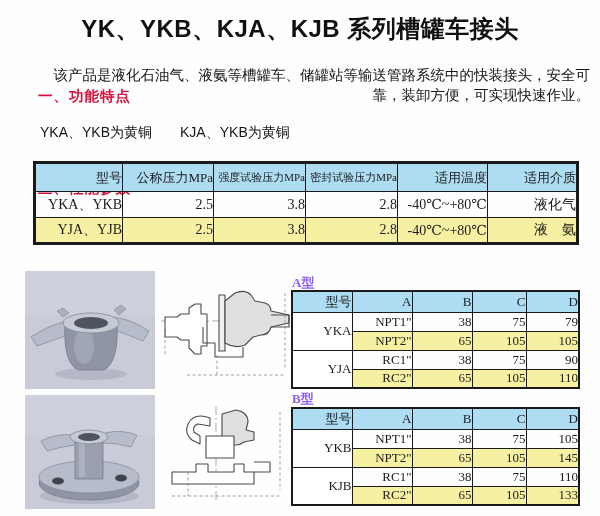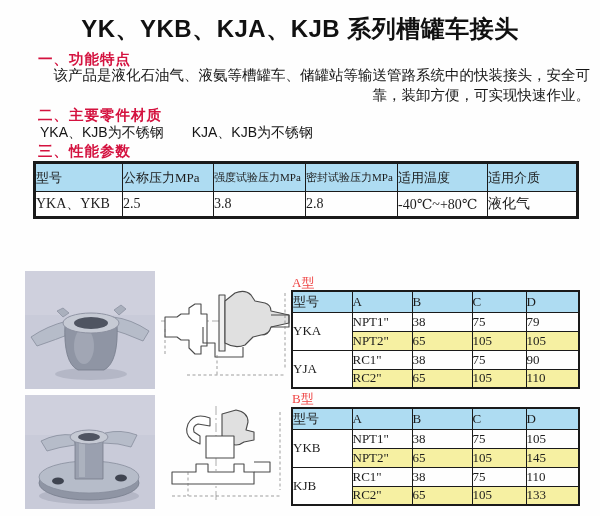--- a/index.html
+++ b/index.html
@@ -8,46 +8,47 @@
     position:relative; width:600px; height:516px; background:#fefefe;
     font-family:"Liberation Sans","DejaVu Sans",sans-serif; color:#1c1c1c; overflow:hidden;
   }
   .title {
     position:absolute; top:13px; left:0; width:100%; text-align:center;
     font-size:24px; font-weight:bold; letter-spacing:.5px; color:#111;
   }
   .sec-heading {
     position:absolute; left:38px; font-size:14.5px; font-weight:bold; color:#d4123f;
     letter-spacing:1px;
+    margin-top:37px;
   }
   .h-features  { top:50px; }
   .h-materials { top:106px; }
   .h-perf      { top:142px; }
   .h-dims      { top:248px; }
   .para {
     position:absolute; left:4px; top:66px; width:586px;
     font-size:14.5px; line-height:19.5px; text-indent:2em; color:#151515;text-align:right;
   }
   .materials-line { position:absolute; left:40px; top:124px; font-size:14px; white-space:pre; color:#151515; }
 
-  table { border-collapse:collapse; table-layout:fixed; text-align:left; }
+  table { border-collapse:collapse; table-layout:fixed; text-align:right; }
   .perf-table {
     position:absolute; left:33px; top:161px; width:543px;
     font-family:"Liberation Serif","DejaVu Serif",serif; font-size:14px;
     border:3px solid #1a1a1a;
   }
   .perf-table th, .perf-table td { border:1.5px solid #1a1a1a; overflow:hidden; }
   .perf-table th { height:29px; background:#aedcf2; font-weight:normal; font-size:13px; }
   .perf-table th.small { font-size:11px; }
   .perf-table td { height:26px; }
   .perf-table tr.yellow td { background:#f6f0a2; }
 
   .dim-label {
     position:absolute; left:292px; font-size:13px;
-    font-family:"Liberation Serif","DejaVu Serif",serif; color:#ef4444;
+    font-family:"Liberation Serif","DejaVu Serif",serif; color:#8b5cf6;font-weight:bold;
   }
   .l-a { top:274px; } .l-b { top:390px; }
   .dim-table {
     position:absolute; left:291px; width:287px;
     font-family:"Liberation Serif","DejaVu Serif",serif; font-size:13px;
     border:2.5px solid #1a1a1a;
   }
   .t-a { top:290px; } .t-b { top:407px; }
   .dim-table th, .dim-table td { border:1.5px solid #1a1a1a; overflow:hidden; }
   .dim-table th { height:21px; background:#aedcf2; font-weight:normal; }
@@ -64,22 +65,21 @@
 </head>
 <body>
 
 <div class="page">
 
   <div class="title">YK、YKB、KJA、KJB 系列槽罐车接头</div>
 
   <div class="sec-heading h-features">一、功能特点</div>
   <div class="para">该产品是液化石油气、液氨等槽罐车、储罐站等输送管路系统中的快装接头，安全可靠，装卸方便，可实现快速作业。</div>
 
-  <div class="sec-heading h-materials">二、主要零件材质</div>
-  <div class="materials-line">YKA、KJB为不锈钢　　KJA、KJB为不锈钢</div>
+  <div class="materials-line">YKA、YKB为黄铜　　KJA、YKB为黄铜</div>
 
   <div class="sec-heading h-perf">三、性能参数</div>
 
   <table class="perf-table">
     <colgroup>
       <col style="width:88px">
         <col style="width:91px">
         <col style="width:92px">
       <col style="width:92px">
         <col style="width:90px">
@@ -95,20 +95,28 @@
       <th>适用介质</th>
     </tr>
     <tr>
       <td>YKA、YKB</td>
       <td>2.5</td>
       <td>3.8</td>
       <td>2.8</td>
       <td>-40℃~+80℃</td>
       <td>液化气</td>
     </tr>
+    <tr class="yellow">
+      <td>YJA、YJB</td>
+      <td>2.5</td>
+      <td>3.8</td>
+      <td>2.8</td>
+      <td>-40℃~+80℃</td>
+      <td>液　氨</td>
+    </tr>
   </tbody>
     </table>
 
 
   <div class="photo ph-a">
     <svg width="130" height="118" viewBox="0 0 130 118">
       <rect x="0" y="0" width="130" height="118" fill="#c9cbd9"></rect>
       <rect x="0" y="0" width="130" height="44" fill="#d3d4e0" opacity="0.6"></rect>
       <ellipse cx="66" cy="103" rx="36" ry="6" fill="#9fa3b3" opacity="0.5"></ellipse>
       <path d="M6 66 Q22 55 42 50 L50 61 Q30 69 12 75 Z" fill="#b6bcc9" stroke="#878d9c" stroke-width="0.8"></path>

